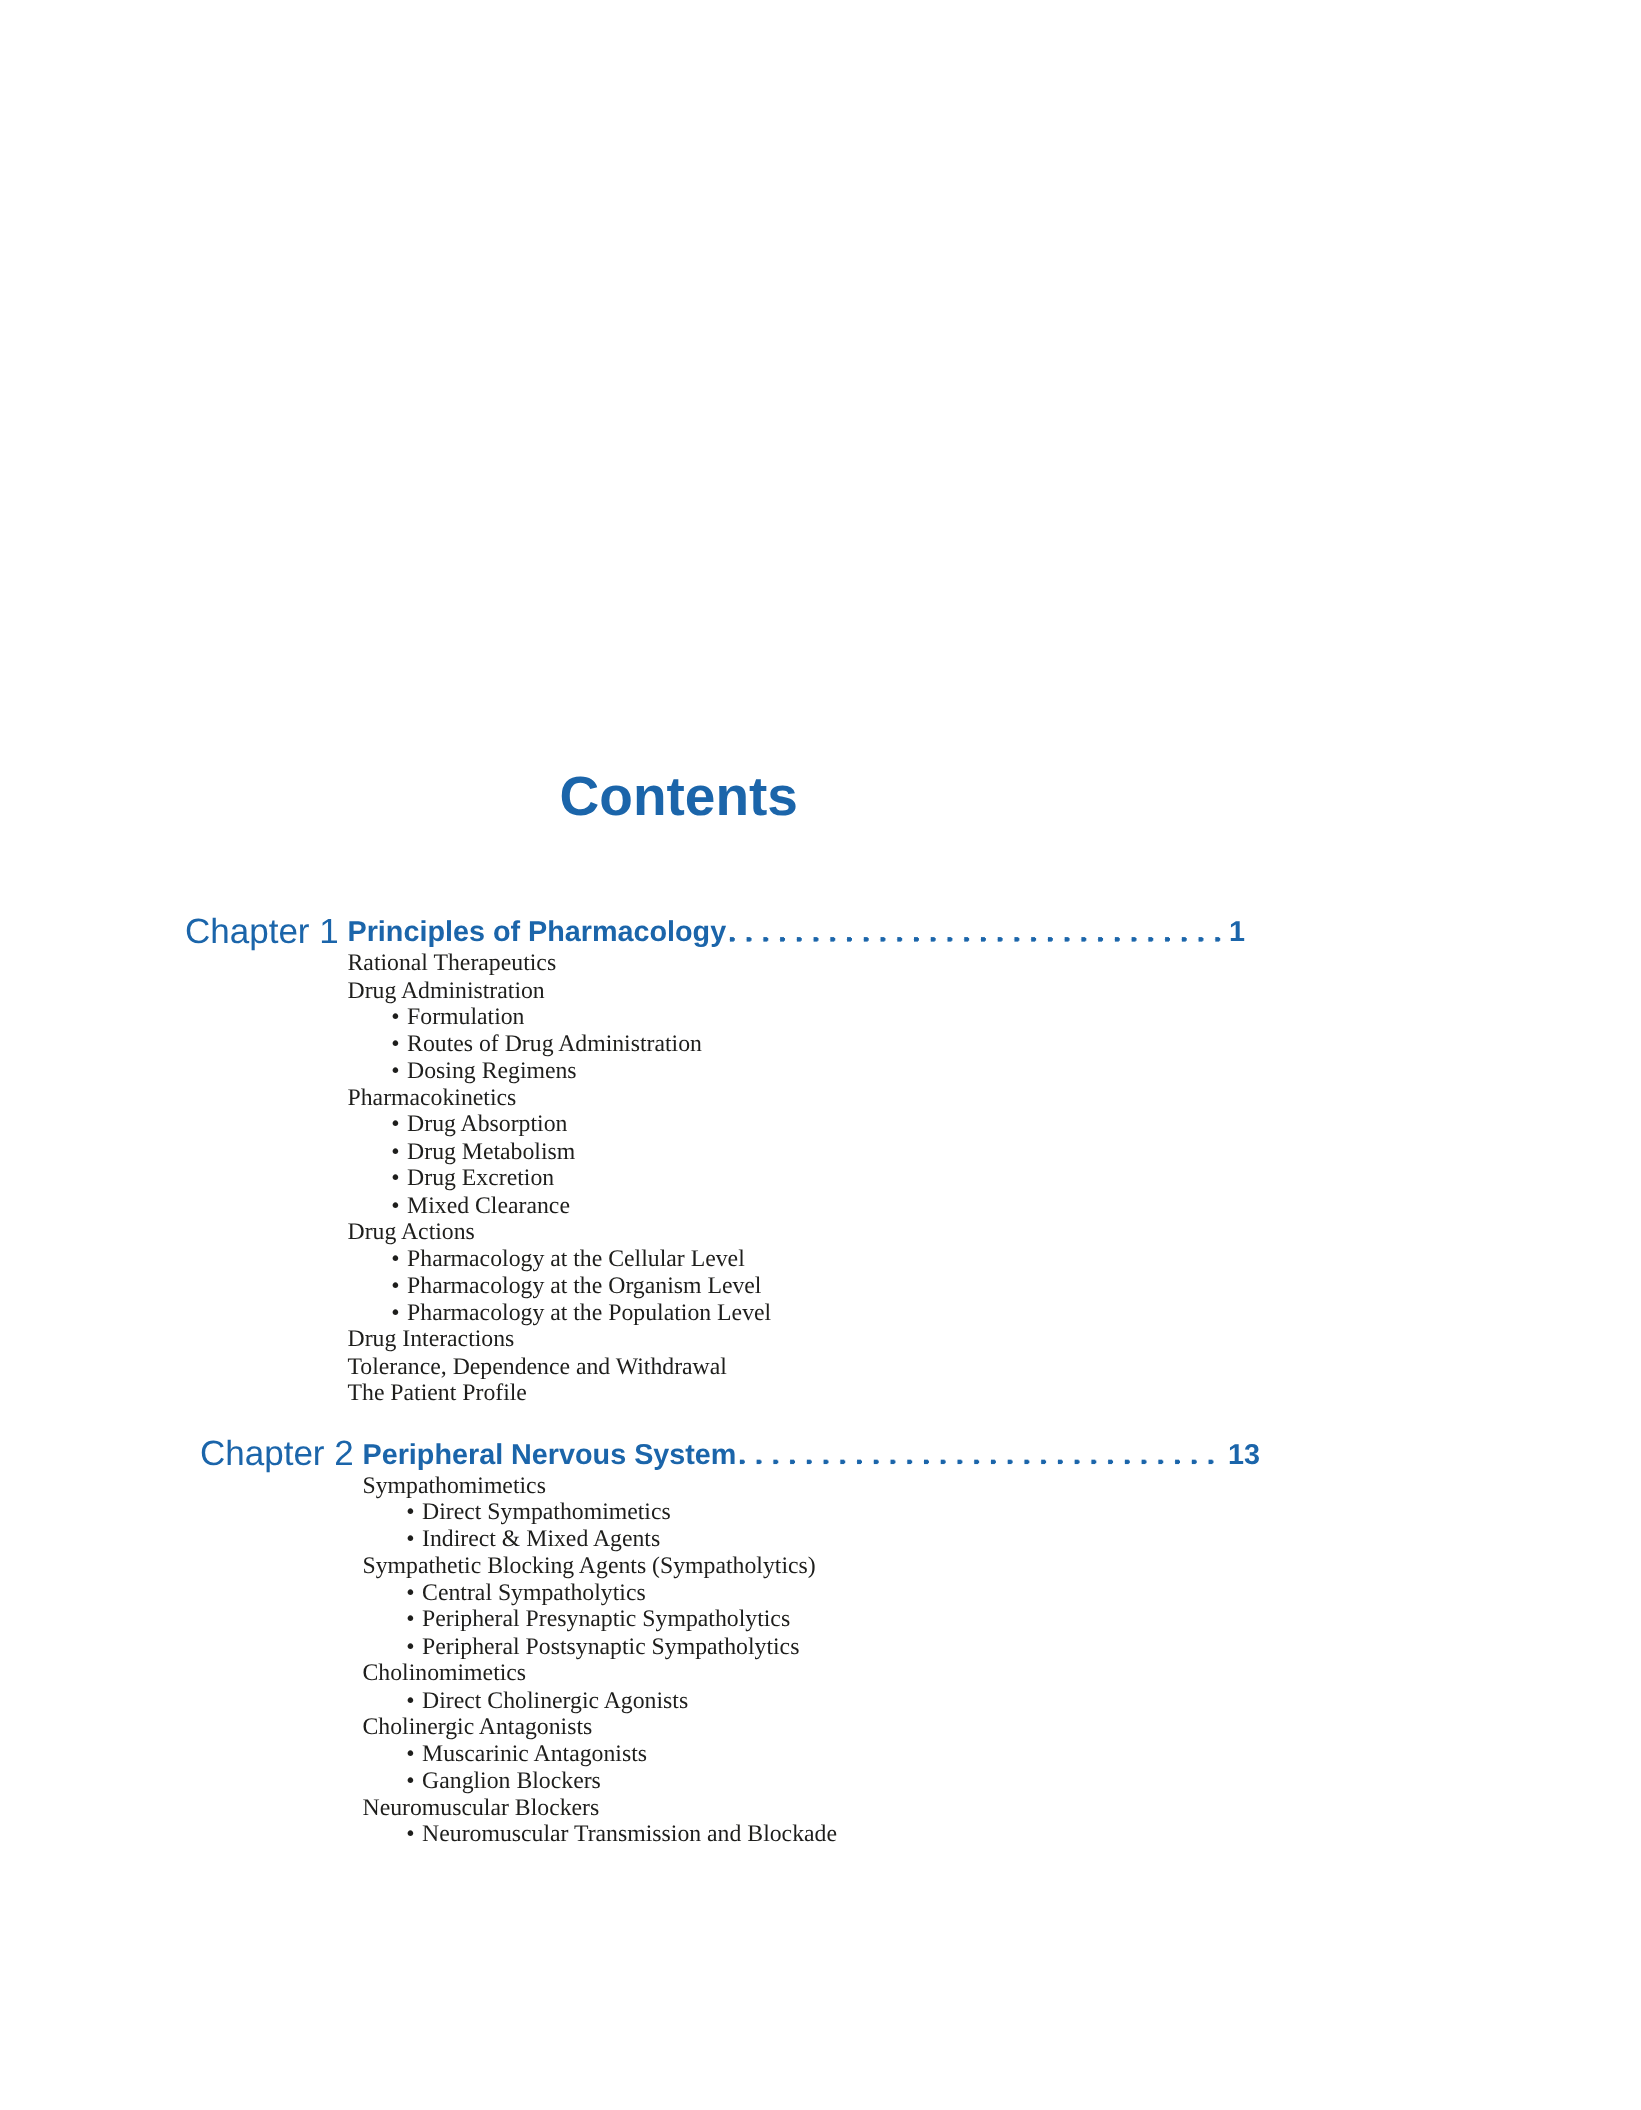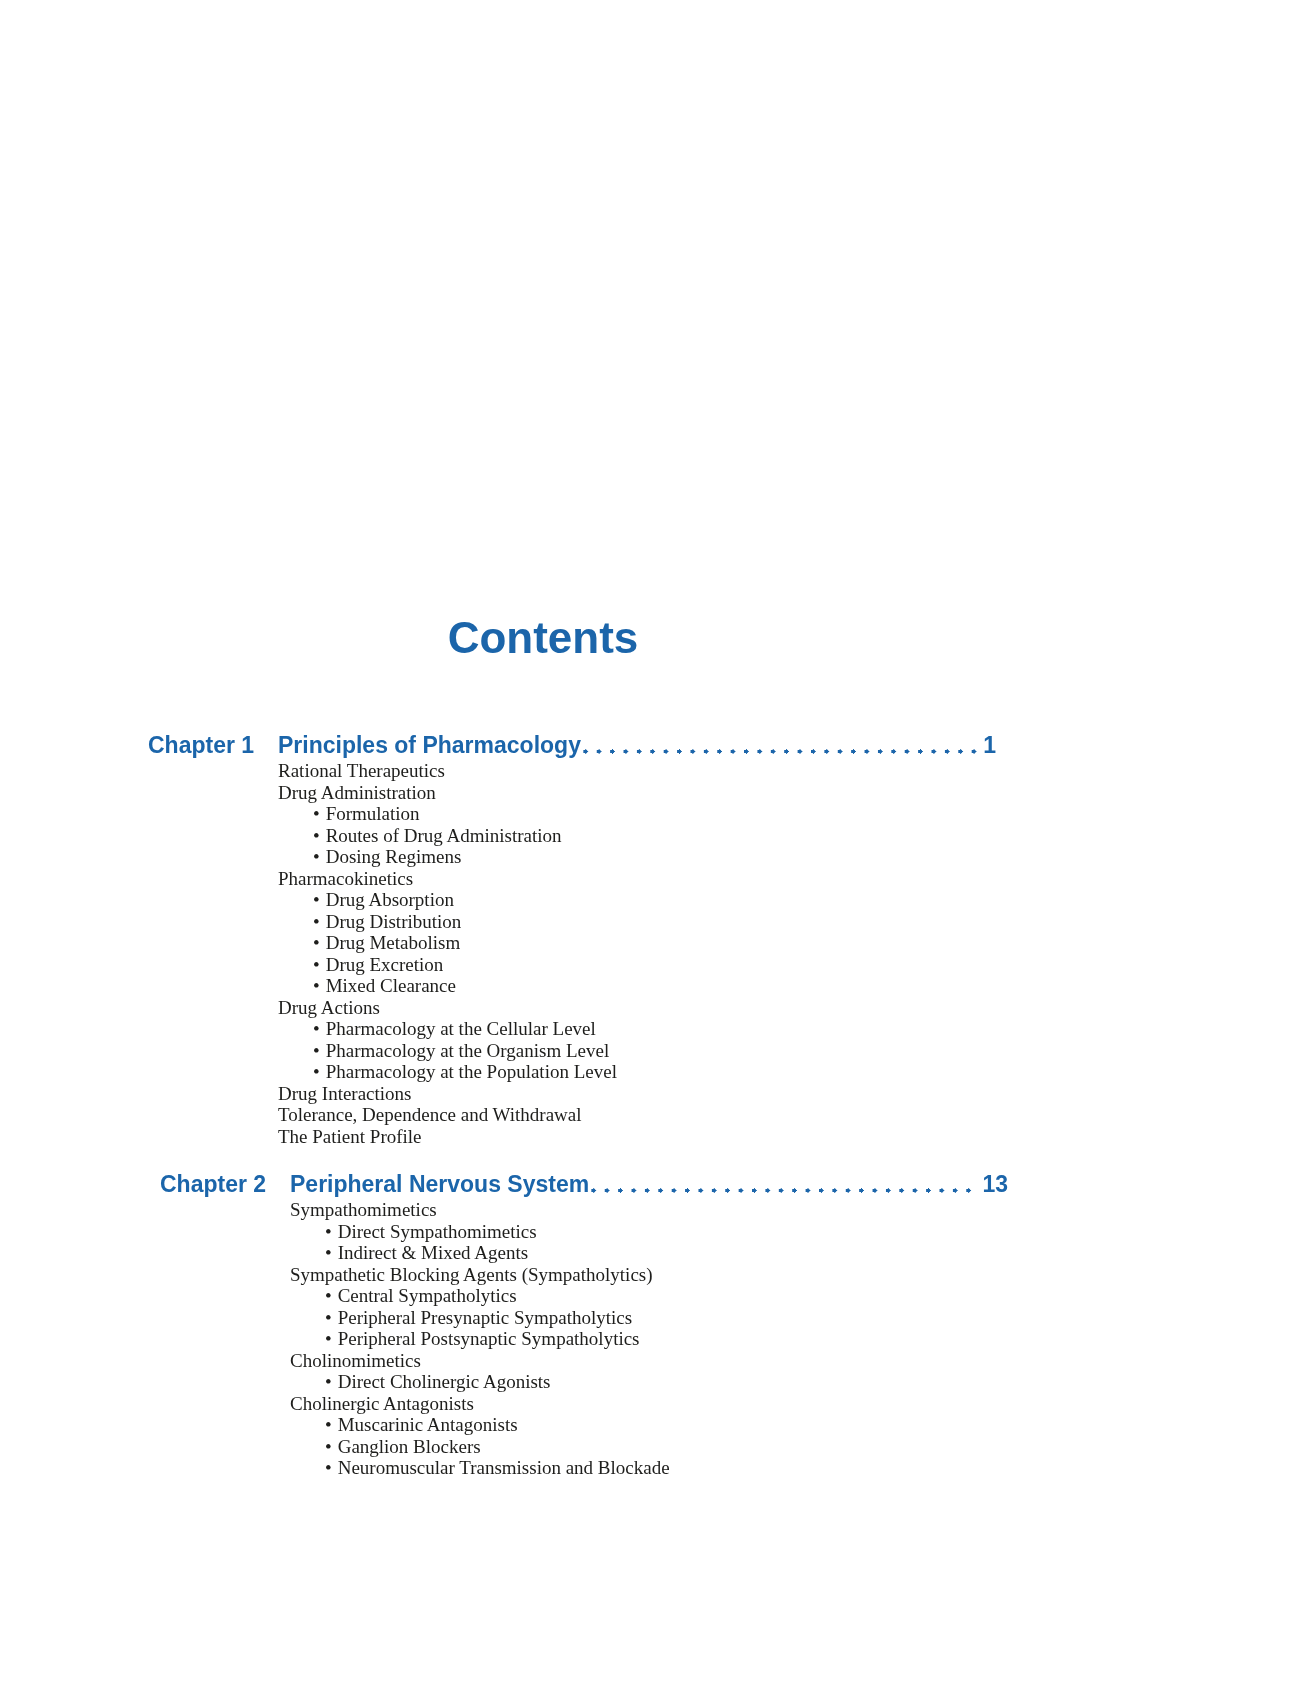--- a/index.html
+++ b/index.html
@@ -28,22 +28,22 @@
     color:var(--blue);
     letter-spacing:0px;
   }
   .chapter{
     display:grid;
     grid-template-columns:130px minmax(0,1fr);
   }
   .chapter.first{ margin-top:70px; }
   .chapter.later{ margin-top:22px;margin-left:12px; }
   .ch-label{
-    font-weight:bold;
-    font-size:23px;
+    font-weight:normal;
+    font-size:28px;
     line-height:30px;
     color:var(--blue);
     white-space:nowrap;
   }
   .ch-head{
     display:flex;
     width:718px;
     height:30px;
     line-height:30px;
     justify-content:center;
@@ -109,21 +109,20 @@
         <span class="ch-page">1</span>
       </div>
       <div class="ch-list">
               <div class="toc-item l0"><span>Rational Therapeutics</span></div>
               <div class="toc-item l0"><span>Drug Administration</span></div>
               <div class="toc-item l1"><span class="bullet">•</span><span>Formulation</span></div>
               <div class="toc-item l1"><span class="bullet">•</span><span>Routes of Drug Administration</span></div>
               <div class="toc-item l1"><span class="bullet">•</span><span>Dosing Regimens</span></div>
               <div class="toc-item l0"><span>Pharmacokinetics</span></div>
               <div class="toc-item l1"><span class="bullet">•</span><span>Drug Absorption</span></div>
-              <div class="toc-item l1"><span class="bullet">•</span><span>Drug Distribution</span></div>
               <div class="toc-item l1"><span class="bullet">•</span><span>Drug Metabolism</span></div>
               <div class="toc-item l1"><span class="bullet">•</span><span>Drug Excretion</span></div>
               <div class="toc-item l1"><span class="bullet">•</span><span>Mixed Clearance</span></div>
               <div class="toc-item l0"><span>Drug Actions</span></div>
               <div class="toc-item l1"><span class="bullet">•</span><span>Pharmacology at the Cellular Level</span></div>
               <div class="toc-item l1"><span class="bullet">•</span><span>Pharmacology at the Organism Level</span></div>
               <div class="toc-item l1"><span class="bullet">•</span><span>Pharmacology at the Population Level</span></div>
               <div class="toc-item l0"><span>Drug Interactions</span></div>
               <div class="toc-item l0"><span>Tolerance, Dependence and Withdrawal</span></div>
               <div class="toc-item l0"><span>The Patient Profile</span></div>
@@ -145,20 +144,21 @@
               <div class="toc-item l1"><span class="bullet">•</span><span>Indirect &amp; Mixed Agents</span></div>
               <div class="toc-item l0"><span>Sympathetic Blocking Agents (Sympatholytics)</span></div>
               <div class="toc-item l1"><span class="bullet">•</span><span>Central Sympatholytics</span></div>
               <div class="toc-item l1"><span class="bullet">•</span><span>Peripheral Presynaptic Sympatholytics</span></div>
               <div class="toc-item l1"><span class="bullet">•</span><span>Peripheral Postsynaptic Sympatholytics</span></div>
               <div class="toc-item l0"><span>Cholinomimetics</span></div>
               <div class="toc-item l1"><span class="bullet">•</span><span>Direct Cholinergic Agonists</span></div>
               <div class="toc-item l0"><span>Cholinergic Antagonists</span></div>
               <div class="toc-item l1"><span class="bullet">•</span><span>Muscarinic Antagonists</span></div>
               <div class="toc-item l1"><span class="bullet">•</span><span>Ganglion Blockers</span></div>
+              <div class="toc-item l0"><span>Neuromuscular Blockers</span></div>
               <div class="toc-item l1"><span class="bullet">•</span><span>Neuromuscular Transmission and Blockade</span></div>
             </div>
     </div>
   </section>
 </div>
   </div>
   <div class="folio">v</div>
 </div>
 
 </body></html>

